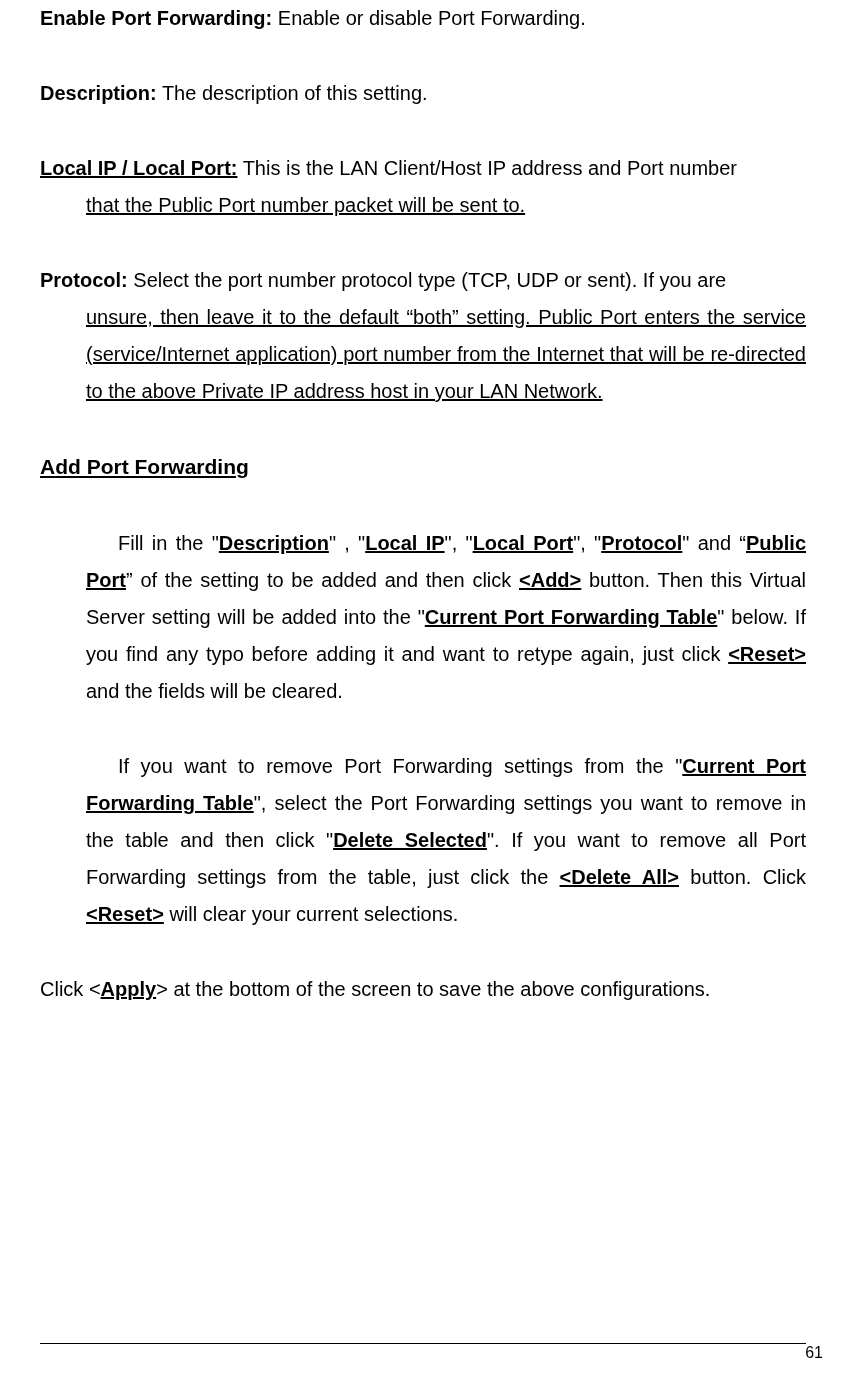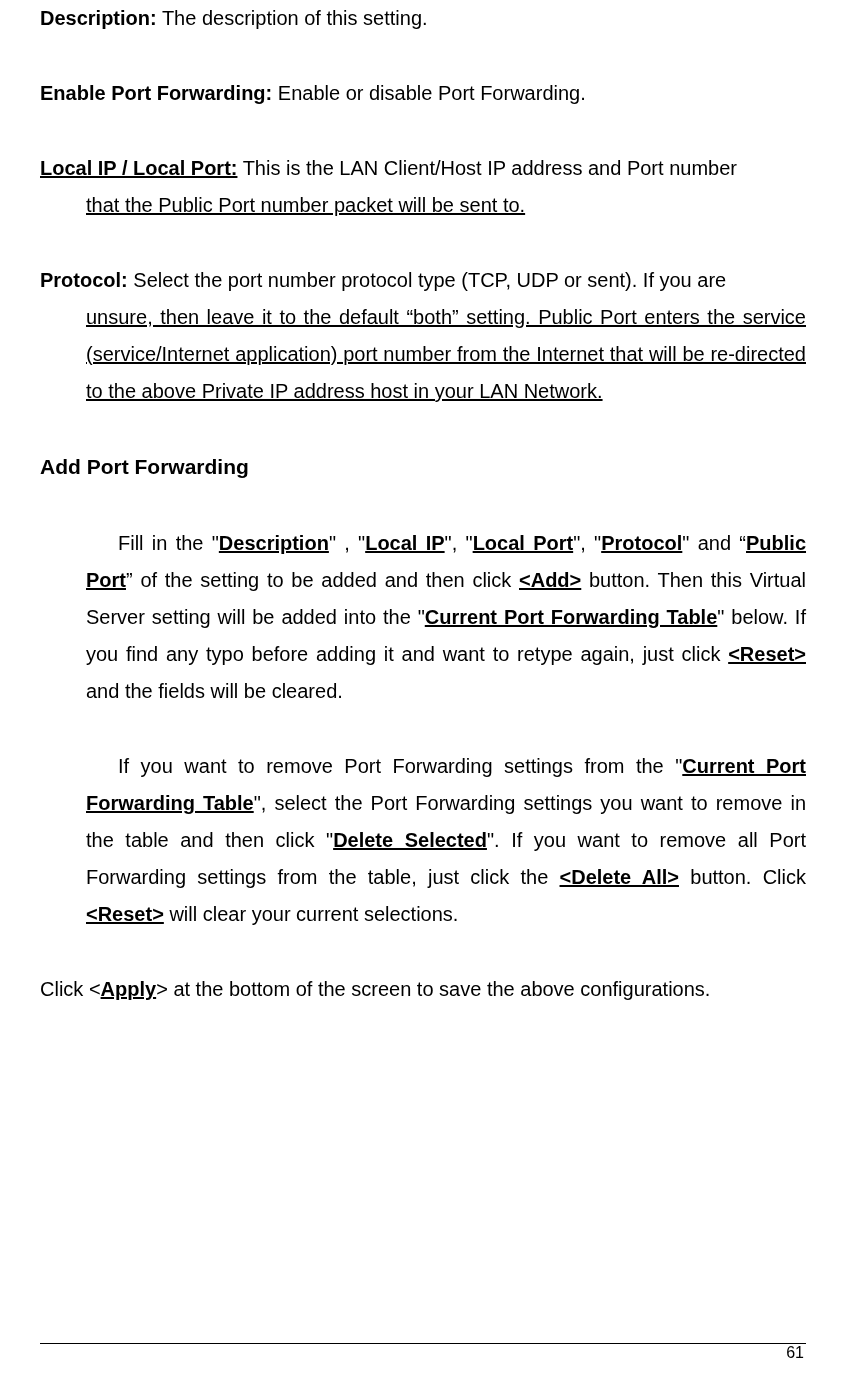--- a/index.html
+++ b/index.html
@@ -31,20 +31,21 @@
     .def-label.ul {
       text-decoration: underline;
     }
     .def-body {
       display: block;
       padding-left: 46px;
       text-decoration: underline;
     }
     .section-heading {
       font-weight: bold;
+      text-decoration: underline;
       font-size: 21px;
       margin-top: 22px;
       margin-bottom: 38px;
     }
     .para {
       padding-left: 46px;
       text-align: justify;
       text-indent: 32px;
       margin-bottom: 38px;
     }
@@ -57,37 +58,37 @@
     .footer-line {
       position: absolute;
       bottom: 34px;
       left: 40px;
       right: 40px;
       border-top: 1px solid #000;
     }
     .page-num {
       position: absolute;
       bottom: 10px;
-      right: 42px;
+      right: 23px;
       font-size: 16px;
     }
   </style>
 </head>
 <body>
 
 <div class="page">
 
   <div class="content">
 
     <div class="def-item">
-      <span class="def-label">Description:</span><span> The description of this setting.</span>
+      <span class="def-label">Enable Port Forwarding:</span><span> Enable or disable Port Forwarding.</span>
     </div>
 
     <div class="def-item">
-      <span class="def-label">Enable Port Forwarding:</span><span> Enable or disable Port Forwarding.</span>
+      <span class="def-label">Description:</span><span> The description of this setting.</span>
     </div>
 
     <div class="def-item">
       <span class="def-label ul">Local IP / Local Port:</span><span> This is the LAN Client/Host IP address and Port number</span>
       <span class="def-body">that the Public Port number packet will be sent to.</span>
     </div>
 
     <div class="def-item">
       <span class="def-label">Protocol:</span><span> Select the port number protocol type (TCP, UDP or sent). If you are</span>
       <span class="def-body">unsure, then leave it to the default “both” setting. Public Port enters the service (service/Internet application) port number from the Internet that will be re-directed to the above Private IP address host in your LAN Network.</span>

